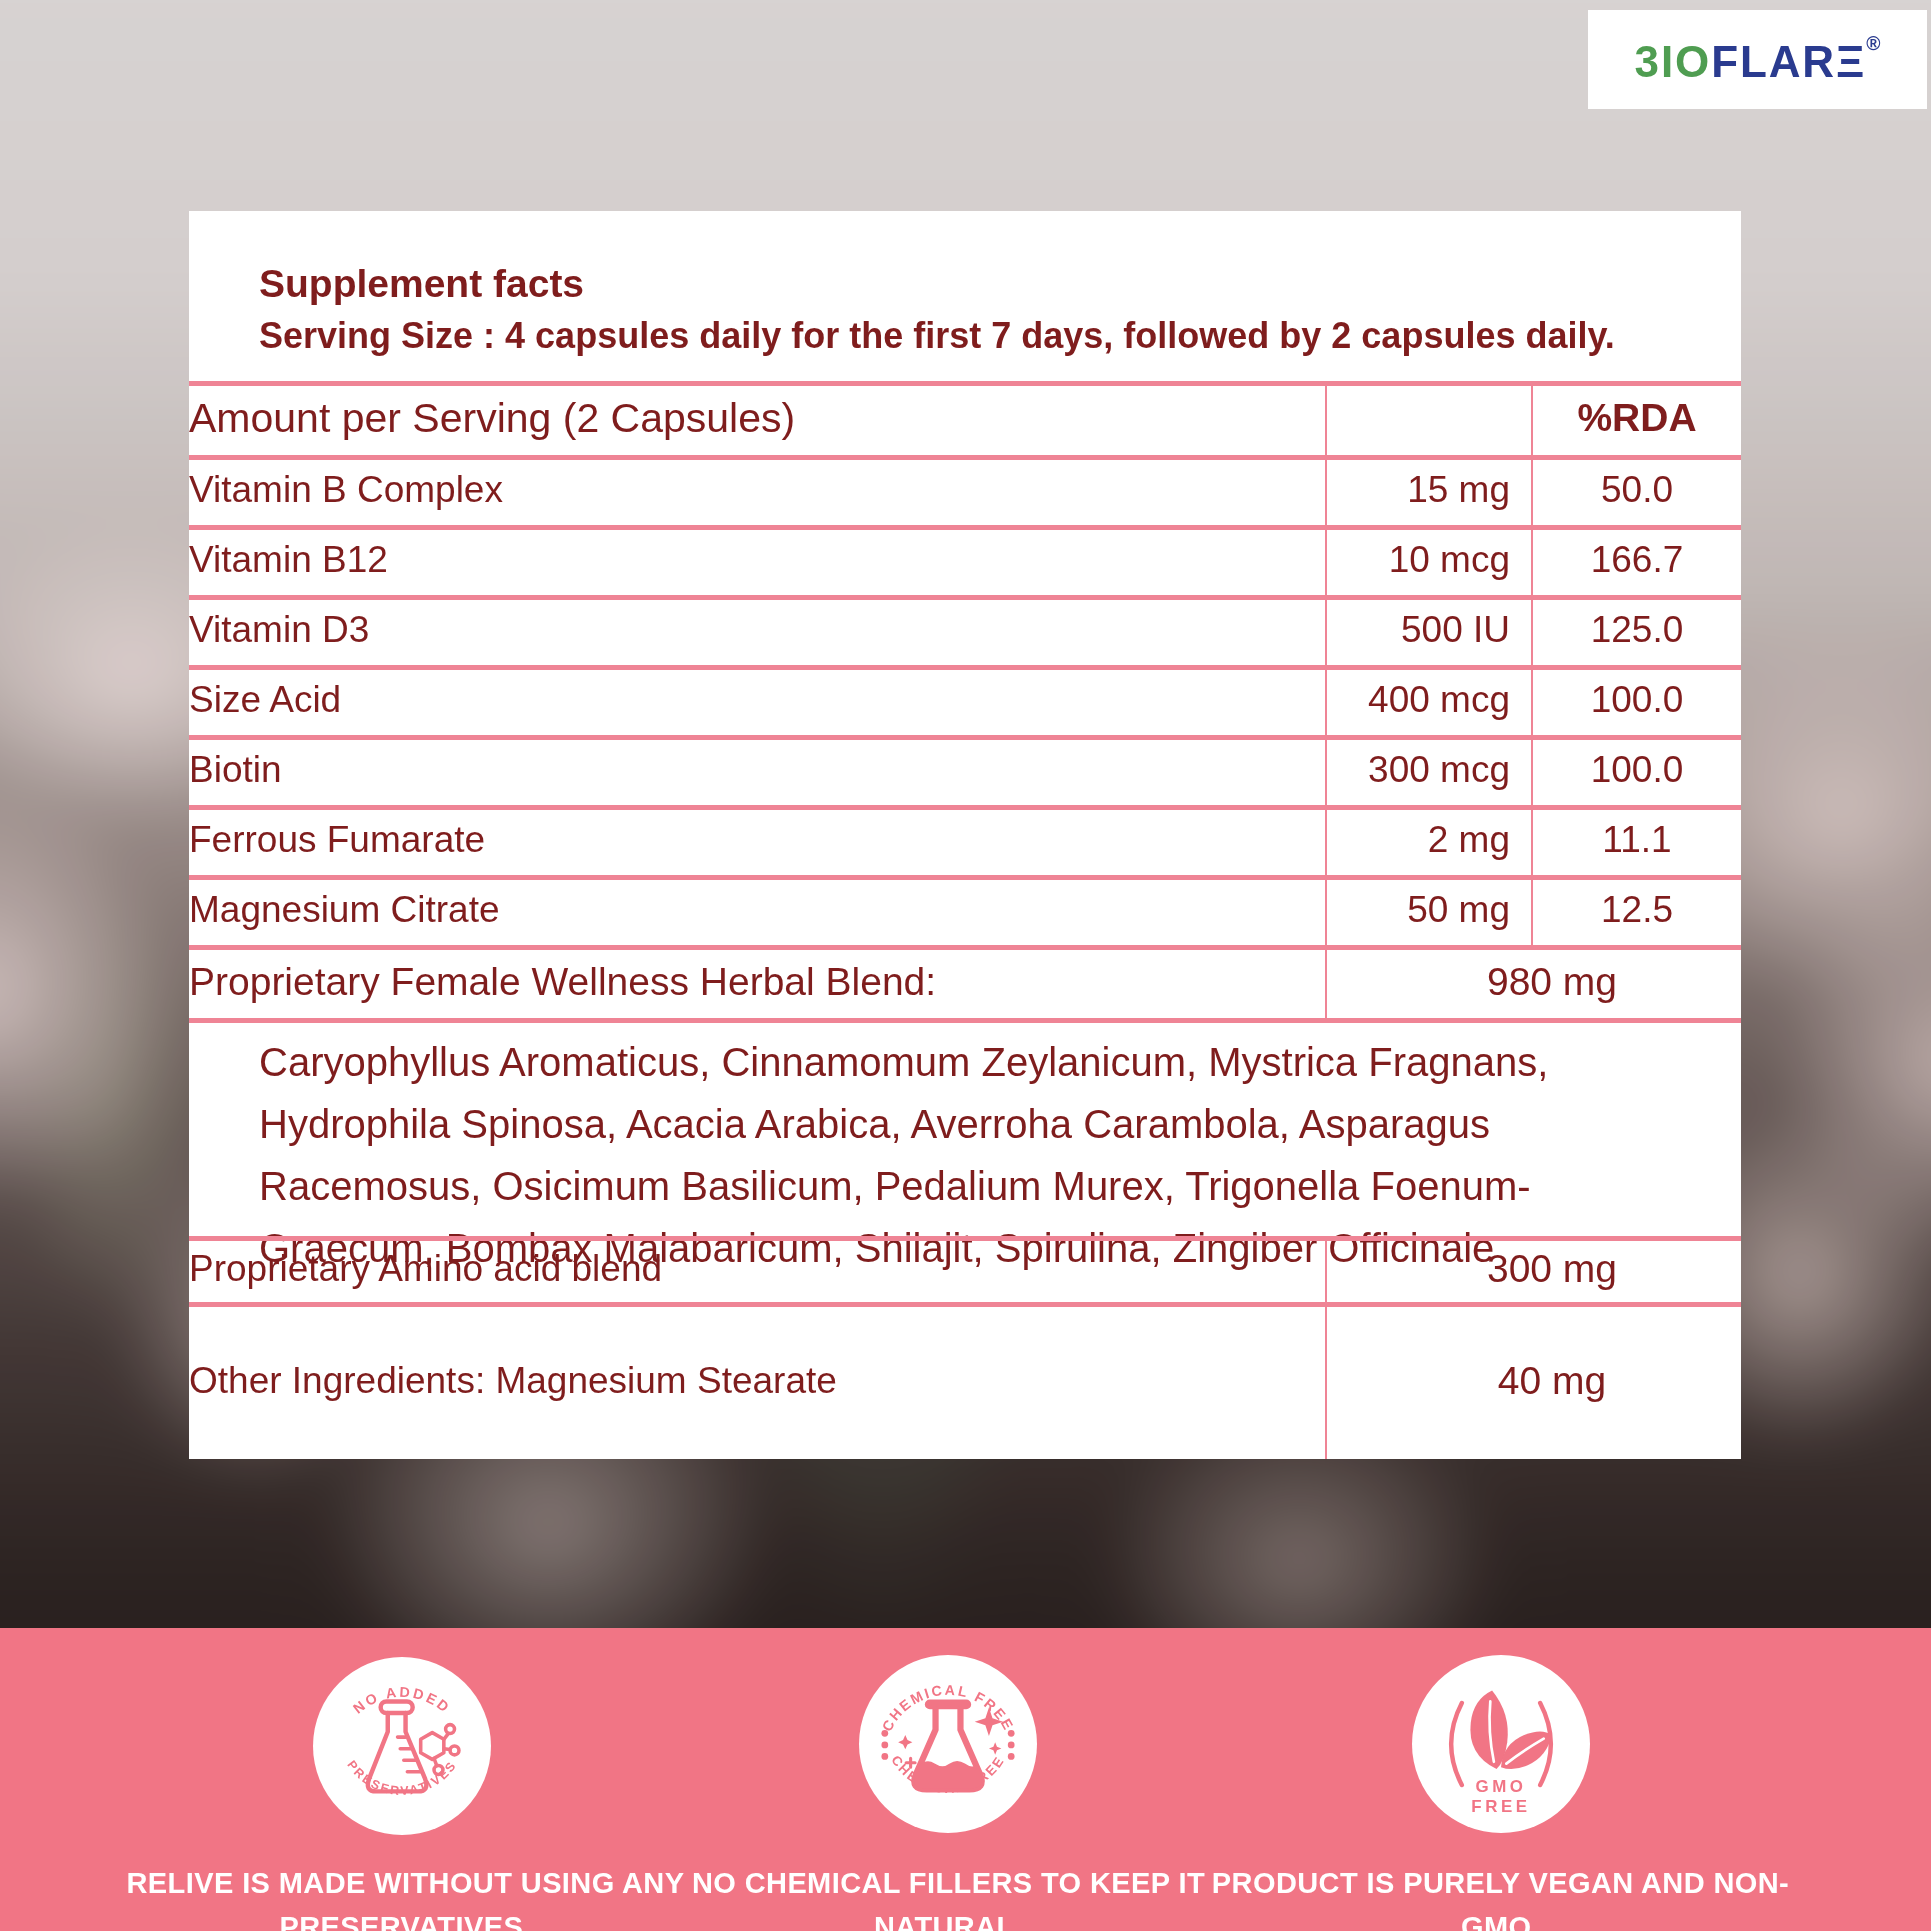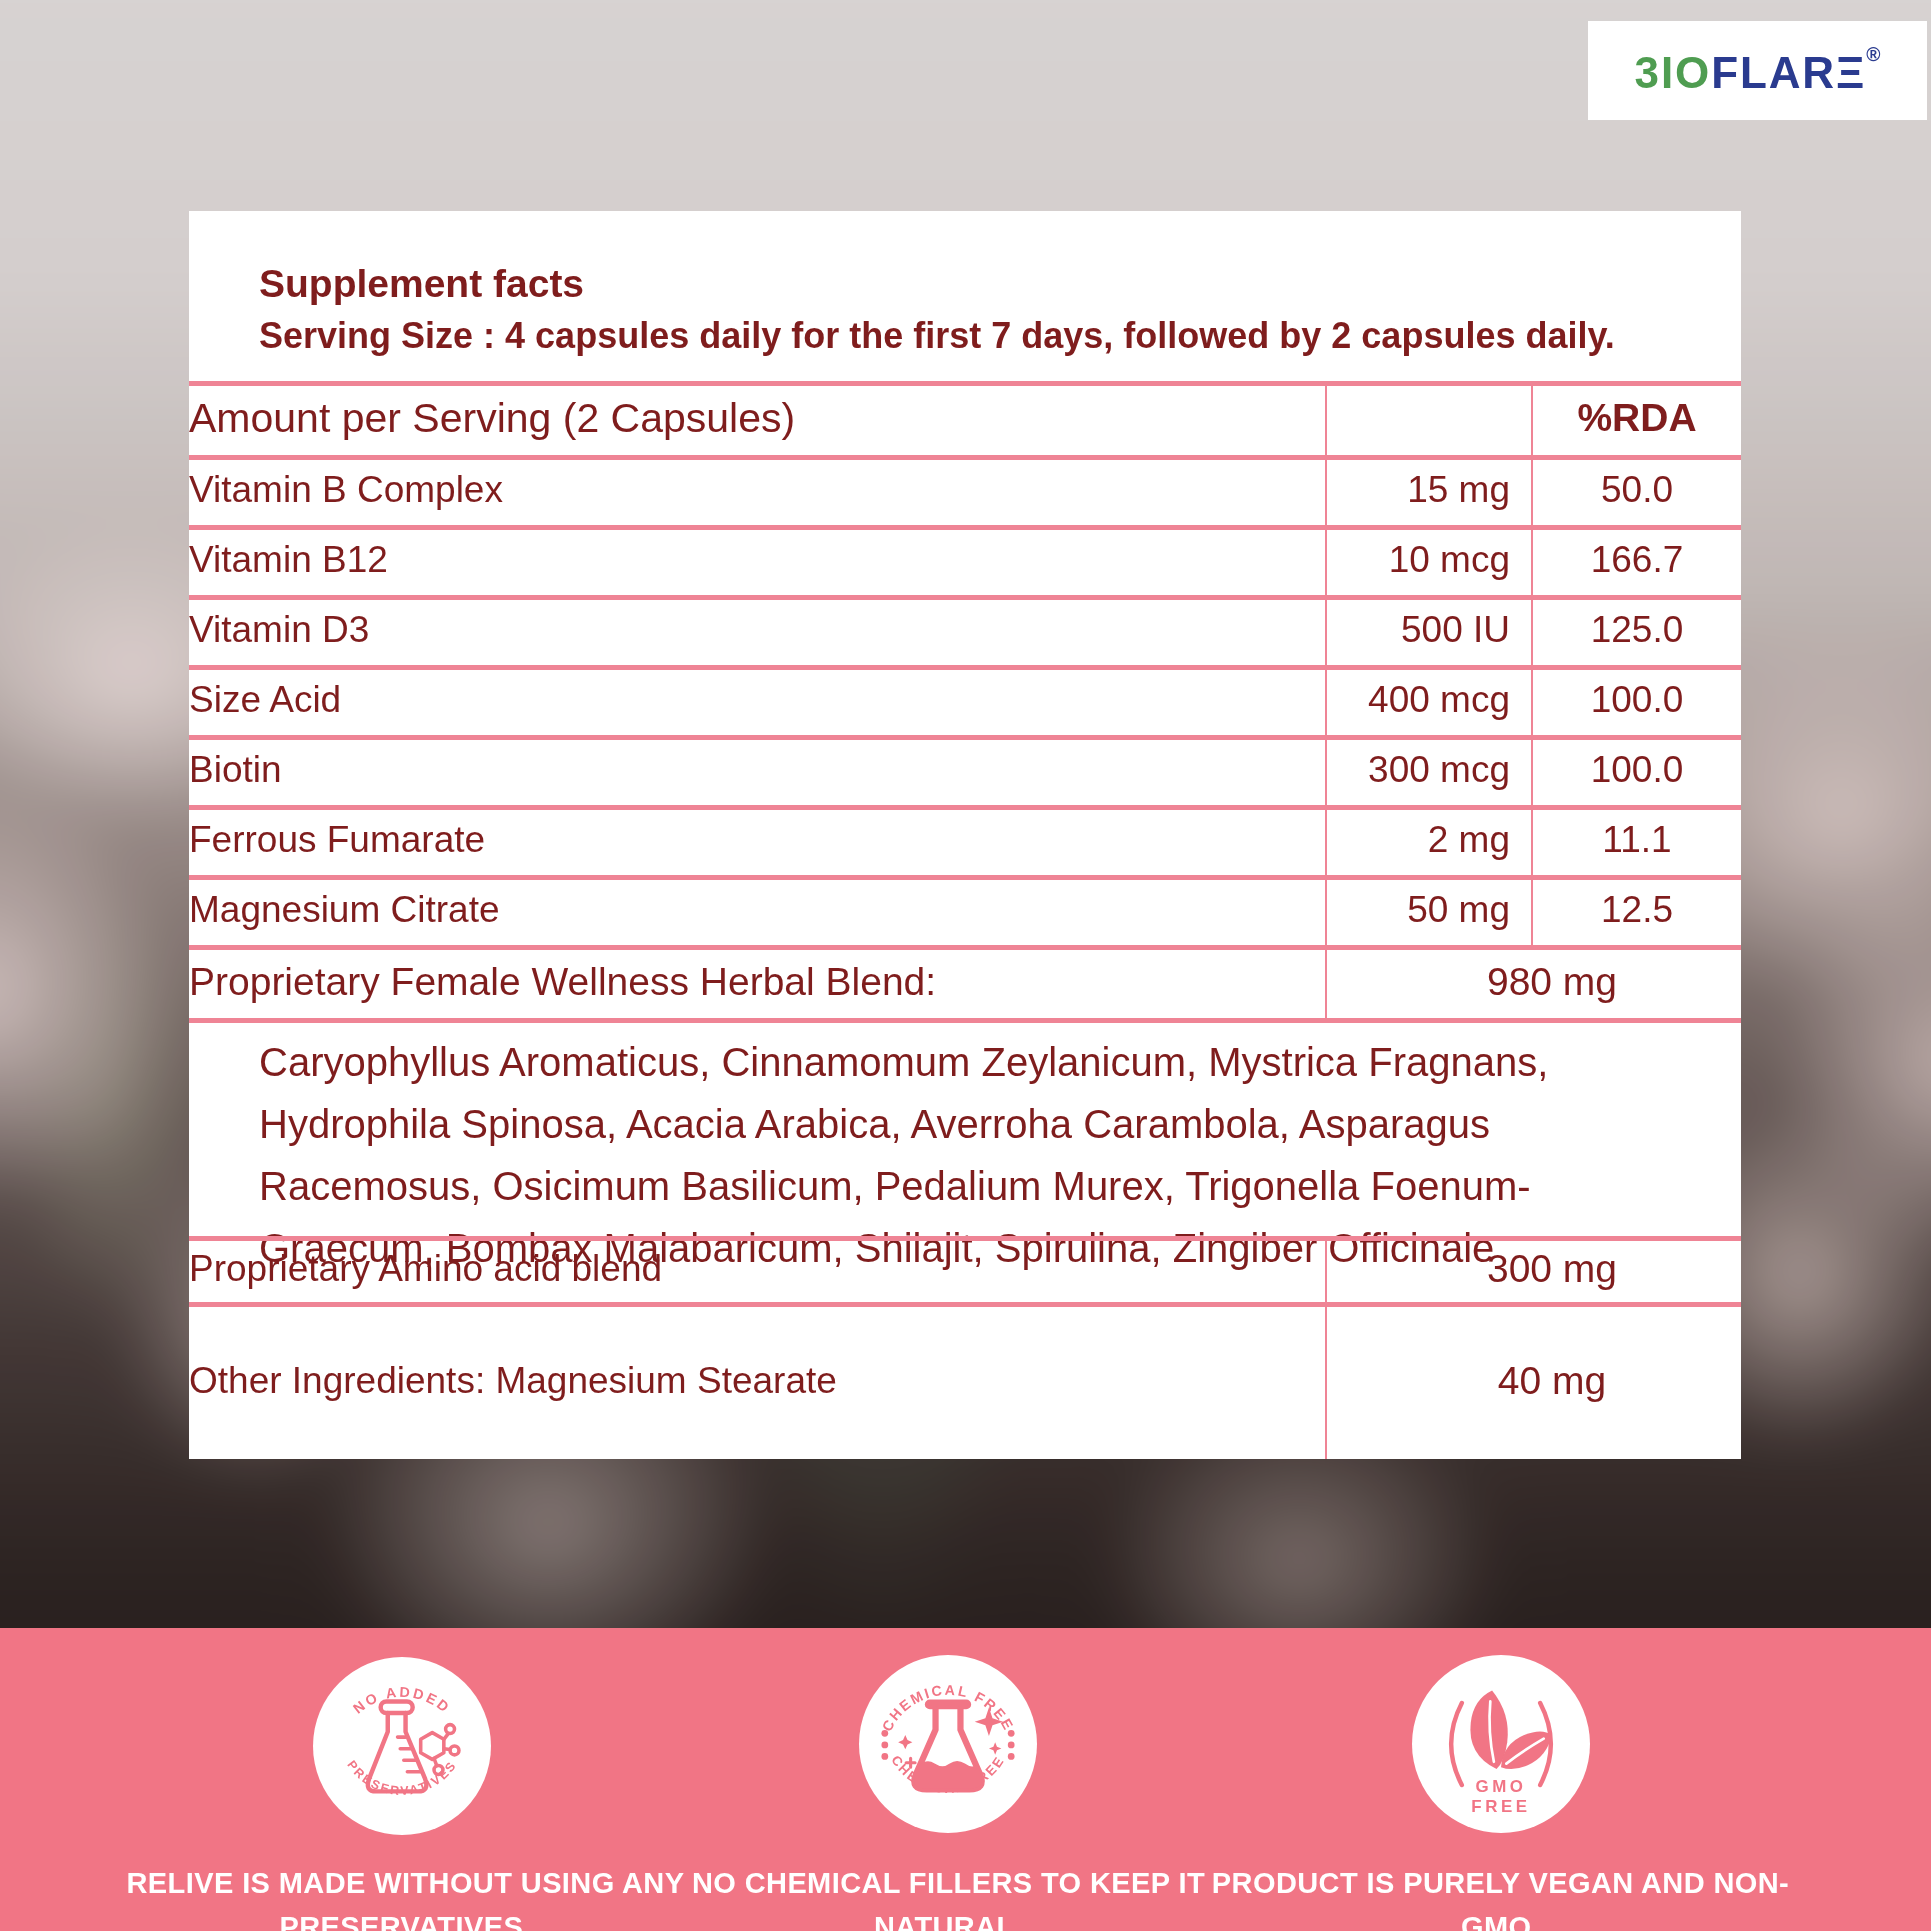--- a/index.html
+++ b/index.html
@@ -21,21 +21,21 @@
       radial-gradient(232px 251px at 90% 76%, rgba(214,198,192,.65), transparent 70%),
       radial-gradient(406px 290px at 55% 34%, rgba(130,120,116,.5), transparent 72%),
       radial-gradient(328px 270px at 30% 90%, rgba(216,203,198,.5), transparent 70%),
       radial-gradient(290px 232px at 66% 92%, rgba(208,192,186,.45), transparent 70%),
       radial-gradient(193px 406px at 46% 80%, rgba(60,72,58,.45), transparent 72%),
       linear-gradient(180deg,#d8d6d5 0%,#d3d0cf 20%,#bdb6b3 38%,#8d817d 52%,#5d524f 66%,#372e2c 80%,#201917 92%,#191211 100%);
   }
   .photo .tint{position:absolute;inset:0;background:rgba(228,190,190,.07);}
   
   .logo-box{
-    position:absolute;left:1588px;top:21px;width:339px;height:99px;background:#ffffff;
+    position:absolute;left:1588px;top:10px;width:339px;height:99px;background:#ffffff;
     display:flex;align-items:center;justify-content:center;
   }
   .logo{font-size:44px;font-weight:800;letter-spacing:1.9px;white-space:nowrap;}
   .logo .g{color:#4f9d51;}
   .logo .b{color:#2a3b8f;}
   .logo sup{font-size:19.3px;font-weight:700;color:#2a3b8f;vertical-align:27px;letter-spacing:0;}
   
   .card{
     position:absolute;left:189px;top:211px;width:1552px;height:1248px;background:#ffffff;
     color:#7f1d1d;overflow:hidden;

